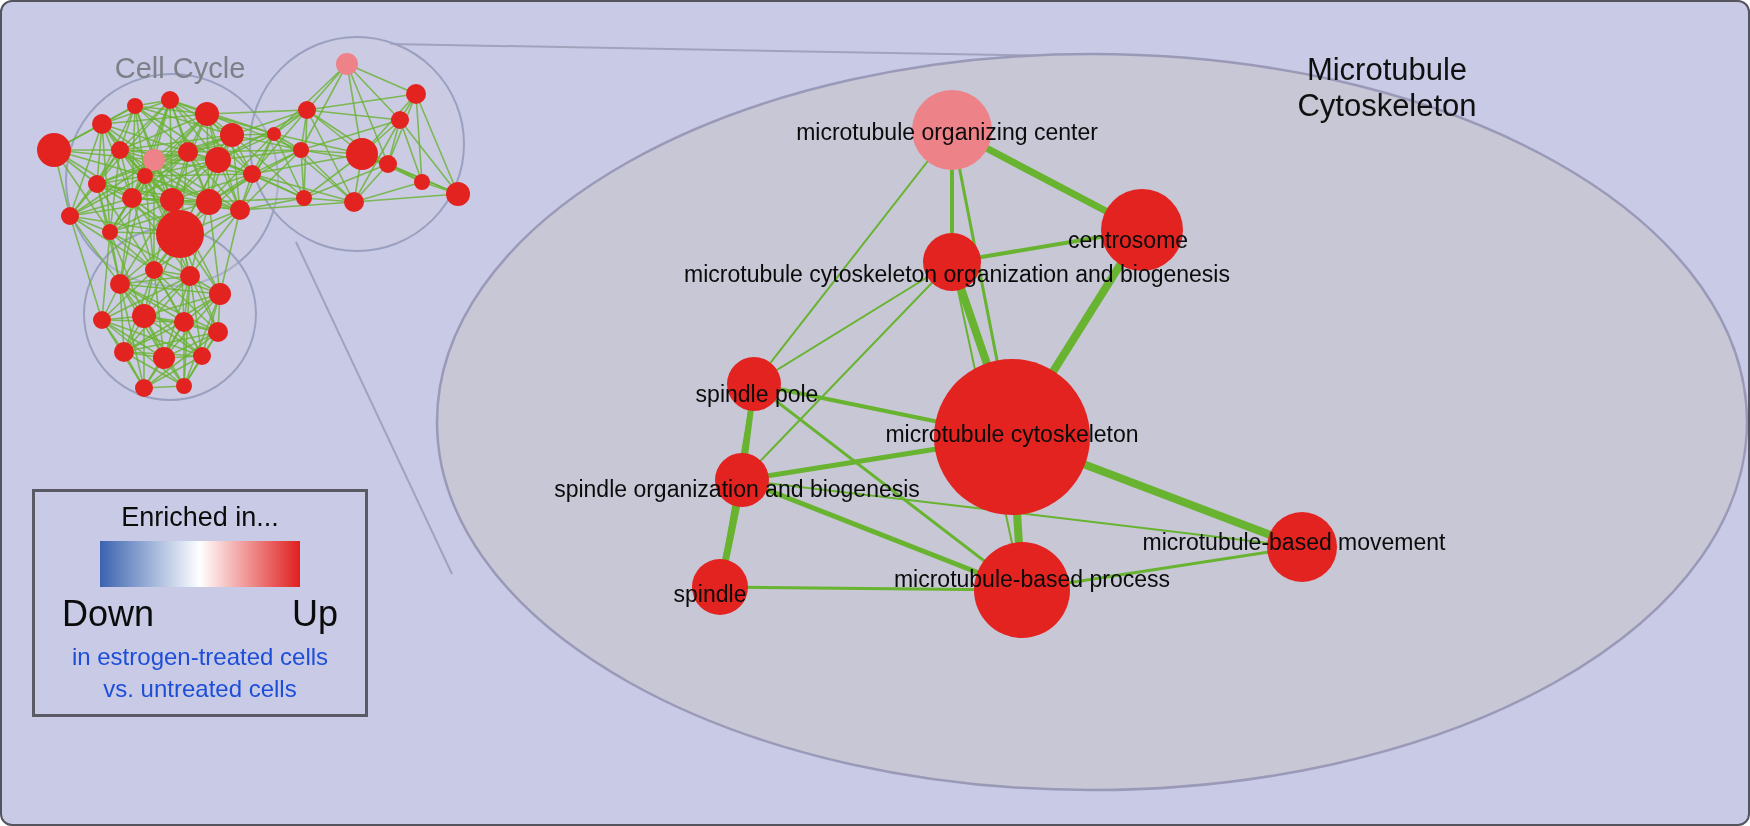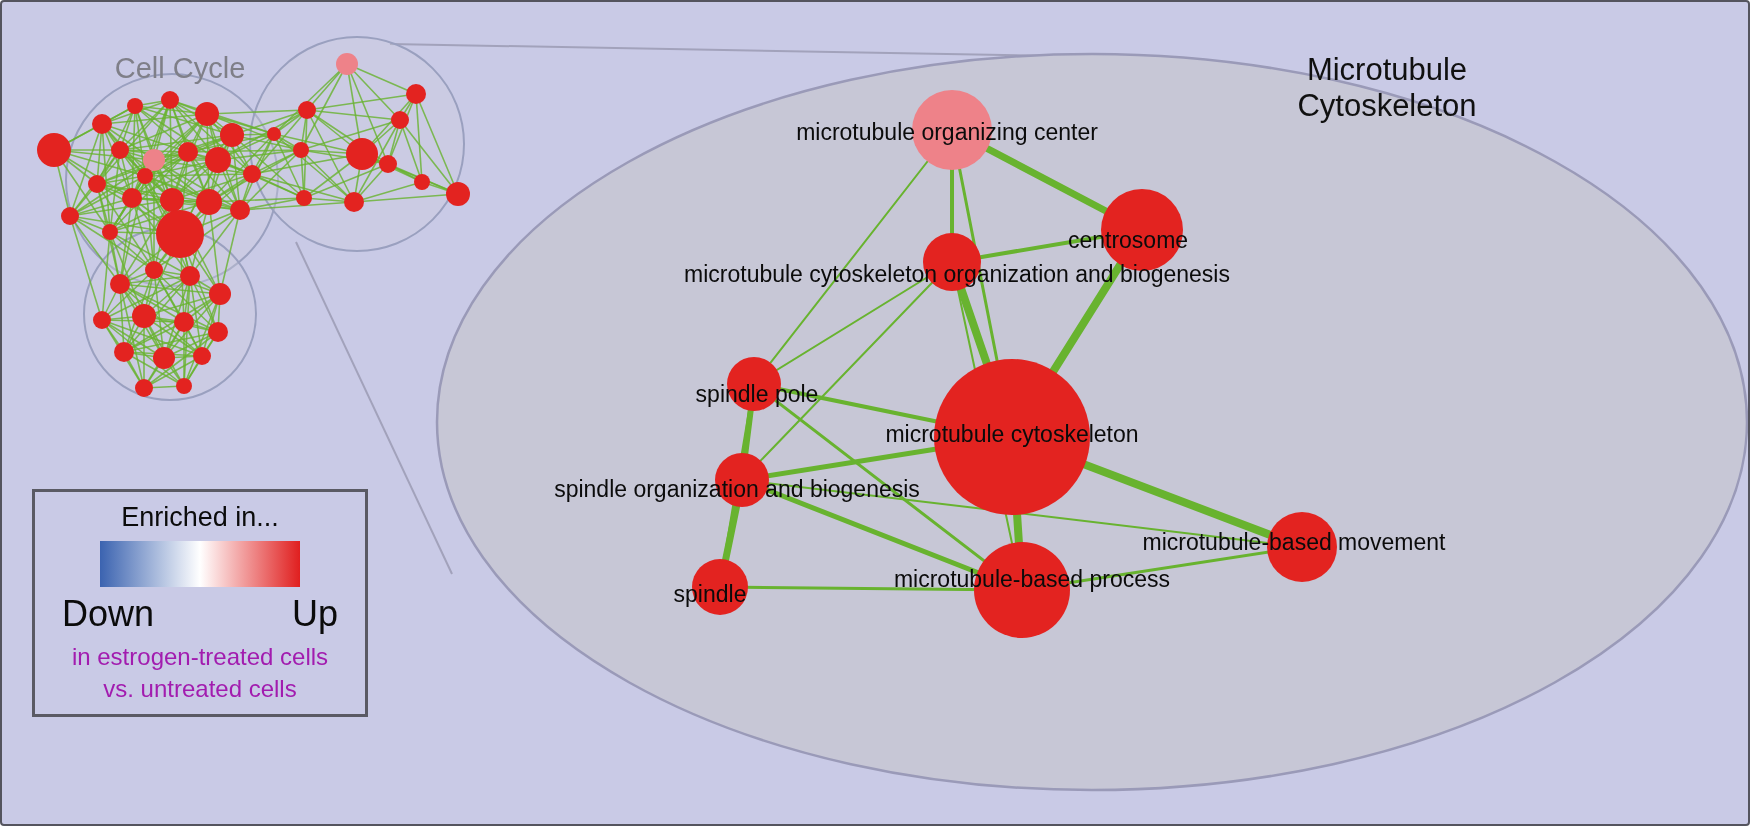--- a/index.html
+++ b/index.html
@@ -1,19 +1,19 @@
 <!DOCTYPE html>
 <html><head>
 <meta charset="utf-8">
 <style>
   * { margin:0; padding:0; box-sizing:border-box; }
   body { font-family:"Liberation Sans", sans-serif; background:#ffffff; }
   #canvas {
     position:relative; width:1750px; height:826px;
-    background:#c9cae6; border:2px solid #54545e; border-radius:4px;
+    background:#c9cae6; border:2px solid #54545e; border-radius:12px;
     overflow:hidden;
   }
   #net-svg { position:absolute; left:0; top:0; }
   .abs { position:absolute; }
   .centered { transform:translate(-50%,-50%); }
   .cluster-label { color:#7f7f88; font-size:29px; white-space:nowrap; }
   .black-label { color:#101010; font-size:31px; text-align:center; line-height:36px; white-space:nowrap; }
   .node-label {
     position:absolute; transform:translate(-50%,-50%);
     font-size:23px; color:#0b0b0b; white-space:nowrap; z-index:5;
@@ -23,21 +23,21 @@
     position:absolute; left:30px; top:487px; width:336px; height:228px;
     border:3px solid #5a5a64; display:flex; flex-direction:column; align-items:center;
     z-index:6;
   }
   #legend-title { font-size:27px; color:#0b0b0b; margin-top:10px; }
   #legend-bar { width:200px; height:46px; margin-top:8px; }
   #legend-downup {
     width:276px; display:flex; justify-content:space-between;
     font-size:36px; color:#0b0b0b; margin-top:6px;
   }
-  #legend-caption { font-size:24px; color:#a21caf; text-align:center; line-height:32px; margin-top:6px; }
+  #legend-caption { font-size:24px; color:#1d4ed8; text-align:center; line-height:32px; margin-top:6px; }
 </style>
 </head>
 <body>
 
 <div id="canvas">
 
   <svg id="net-svg" width="1750" height="826">
       <line x1="388" y1="42" x2="1058" y2="54" stroke="#a2a2bb" stroke-width="2"></line>
       <line x1="294" y1="240" x2="450" y2="572" stroke="#a2a2bb" stroke-width="2"></line>
       <ellipse cx="1090" cy="420" rx="655" ry="368" fill="#c7c7d6" stroke="#9a9ab8" stroke-width="2.5"></ellipse>

